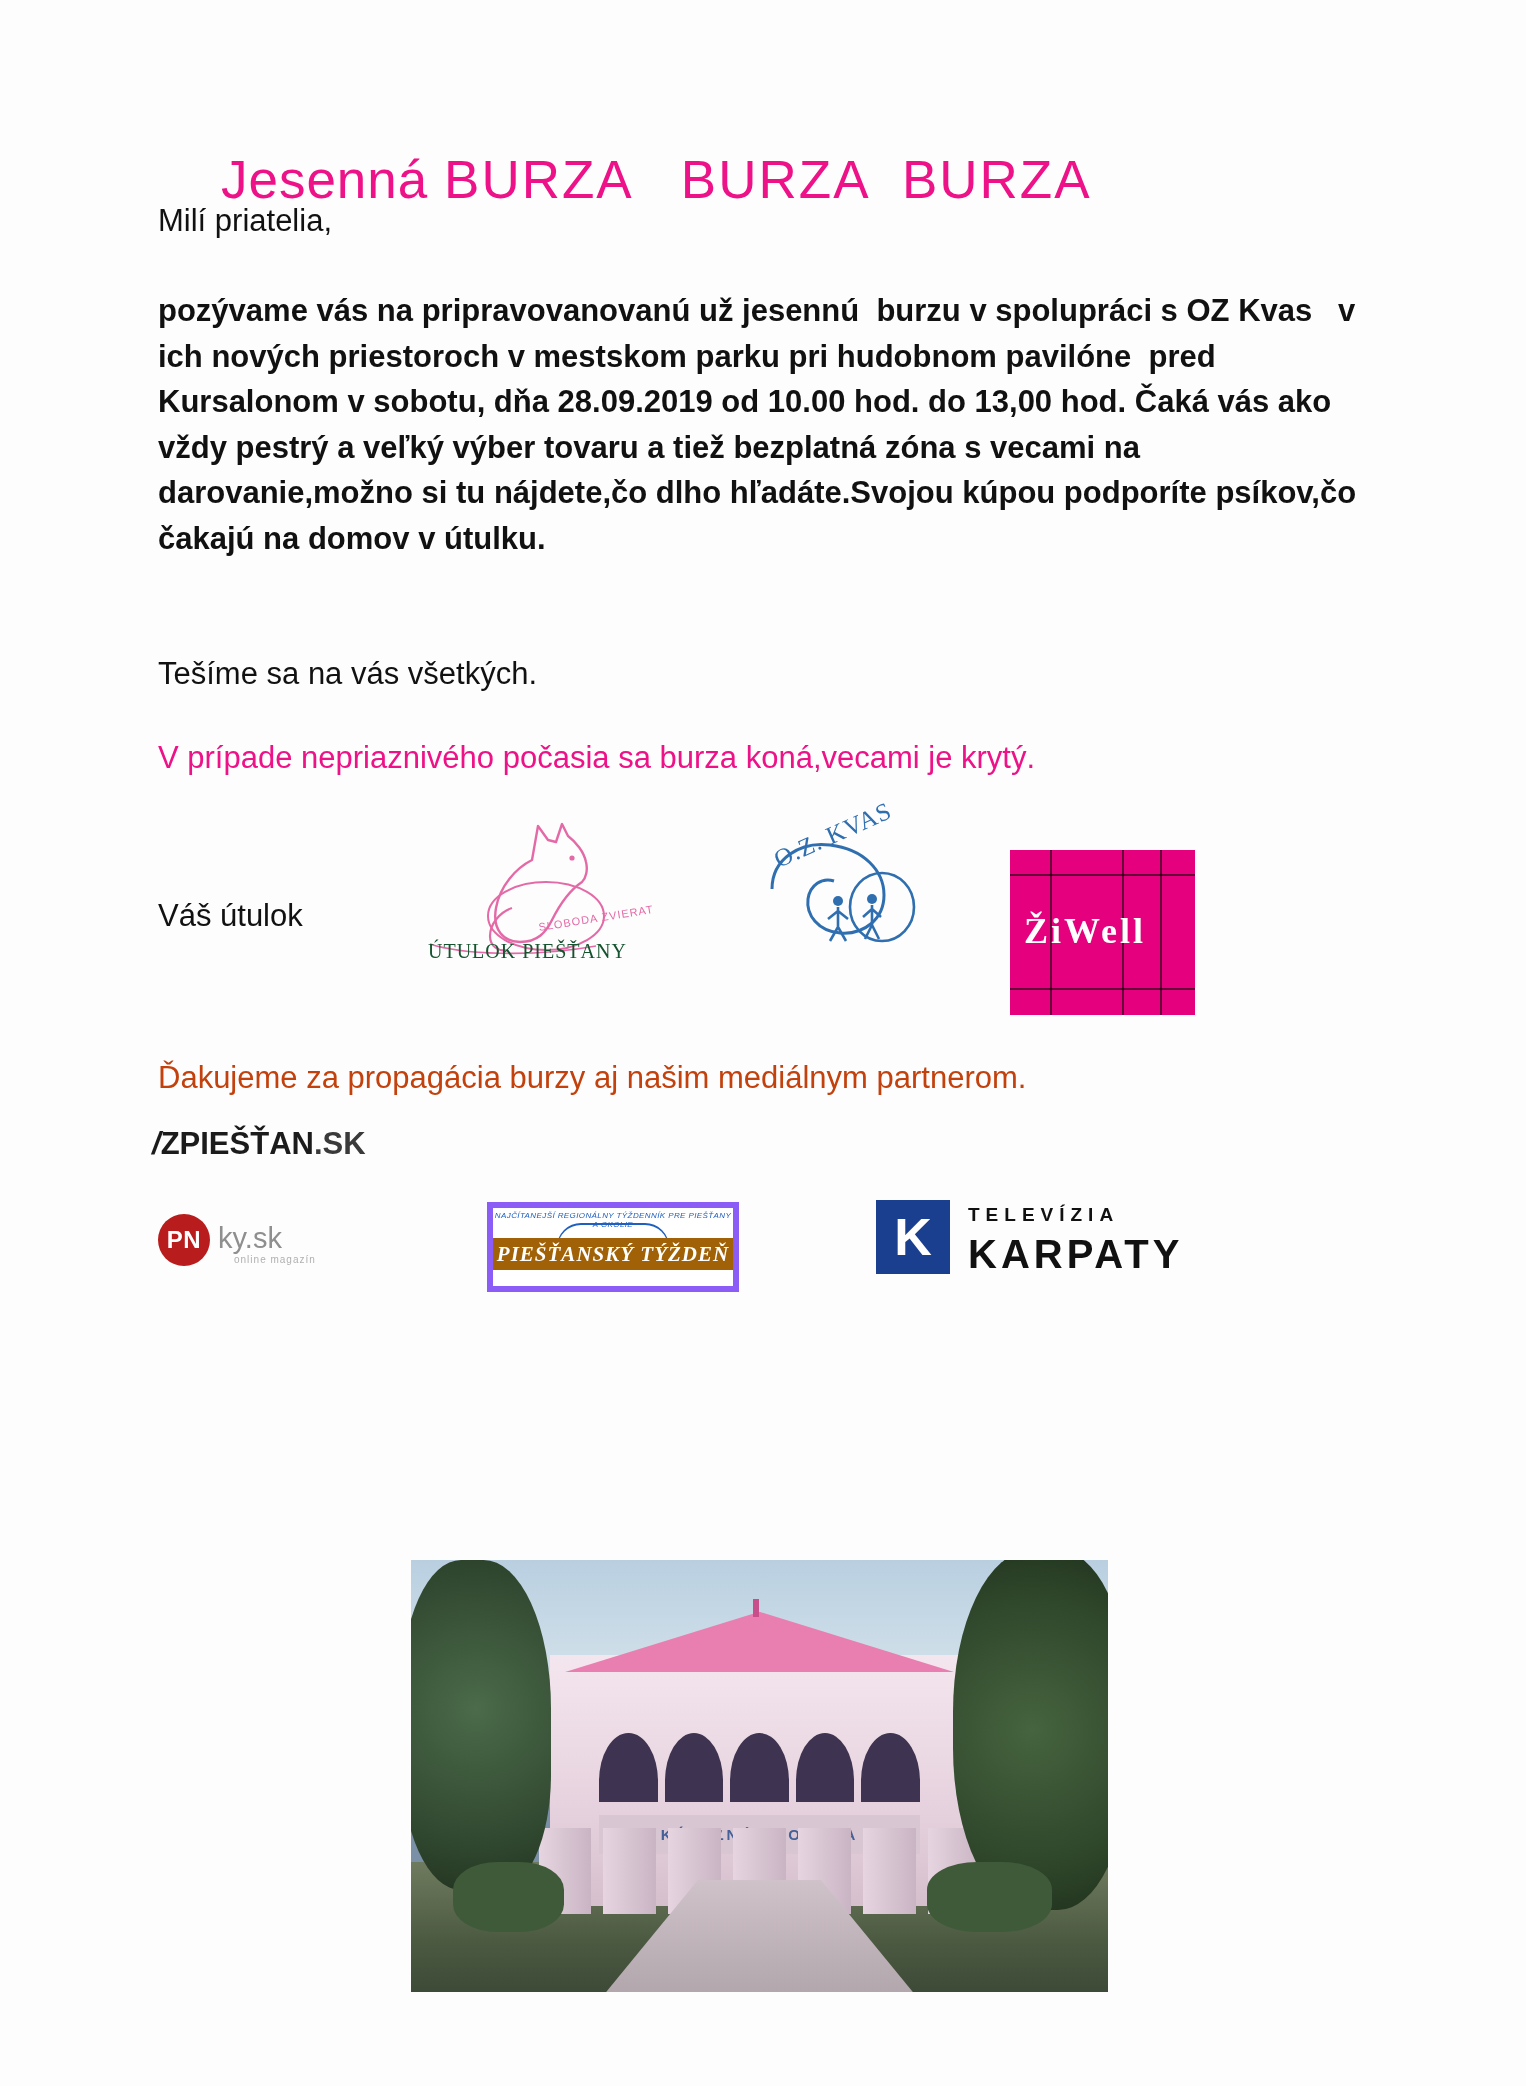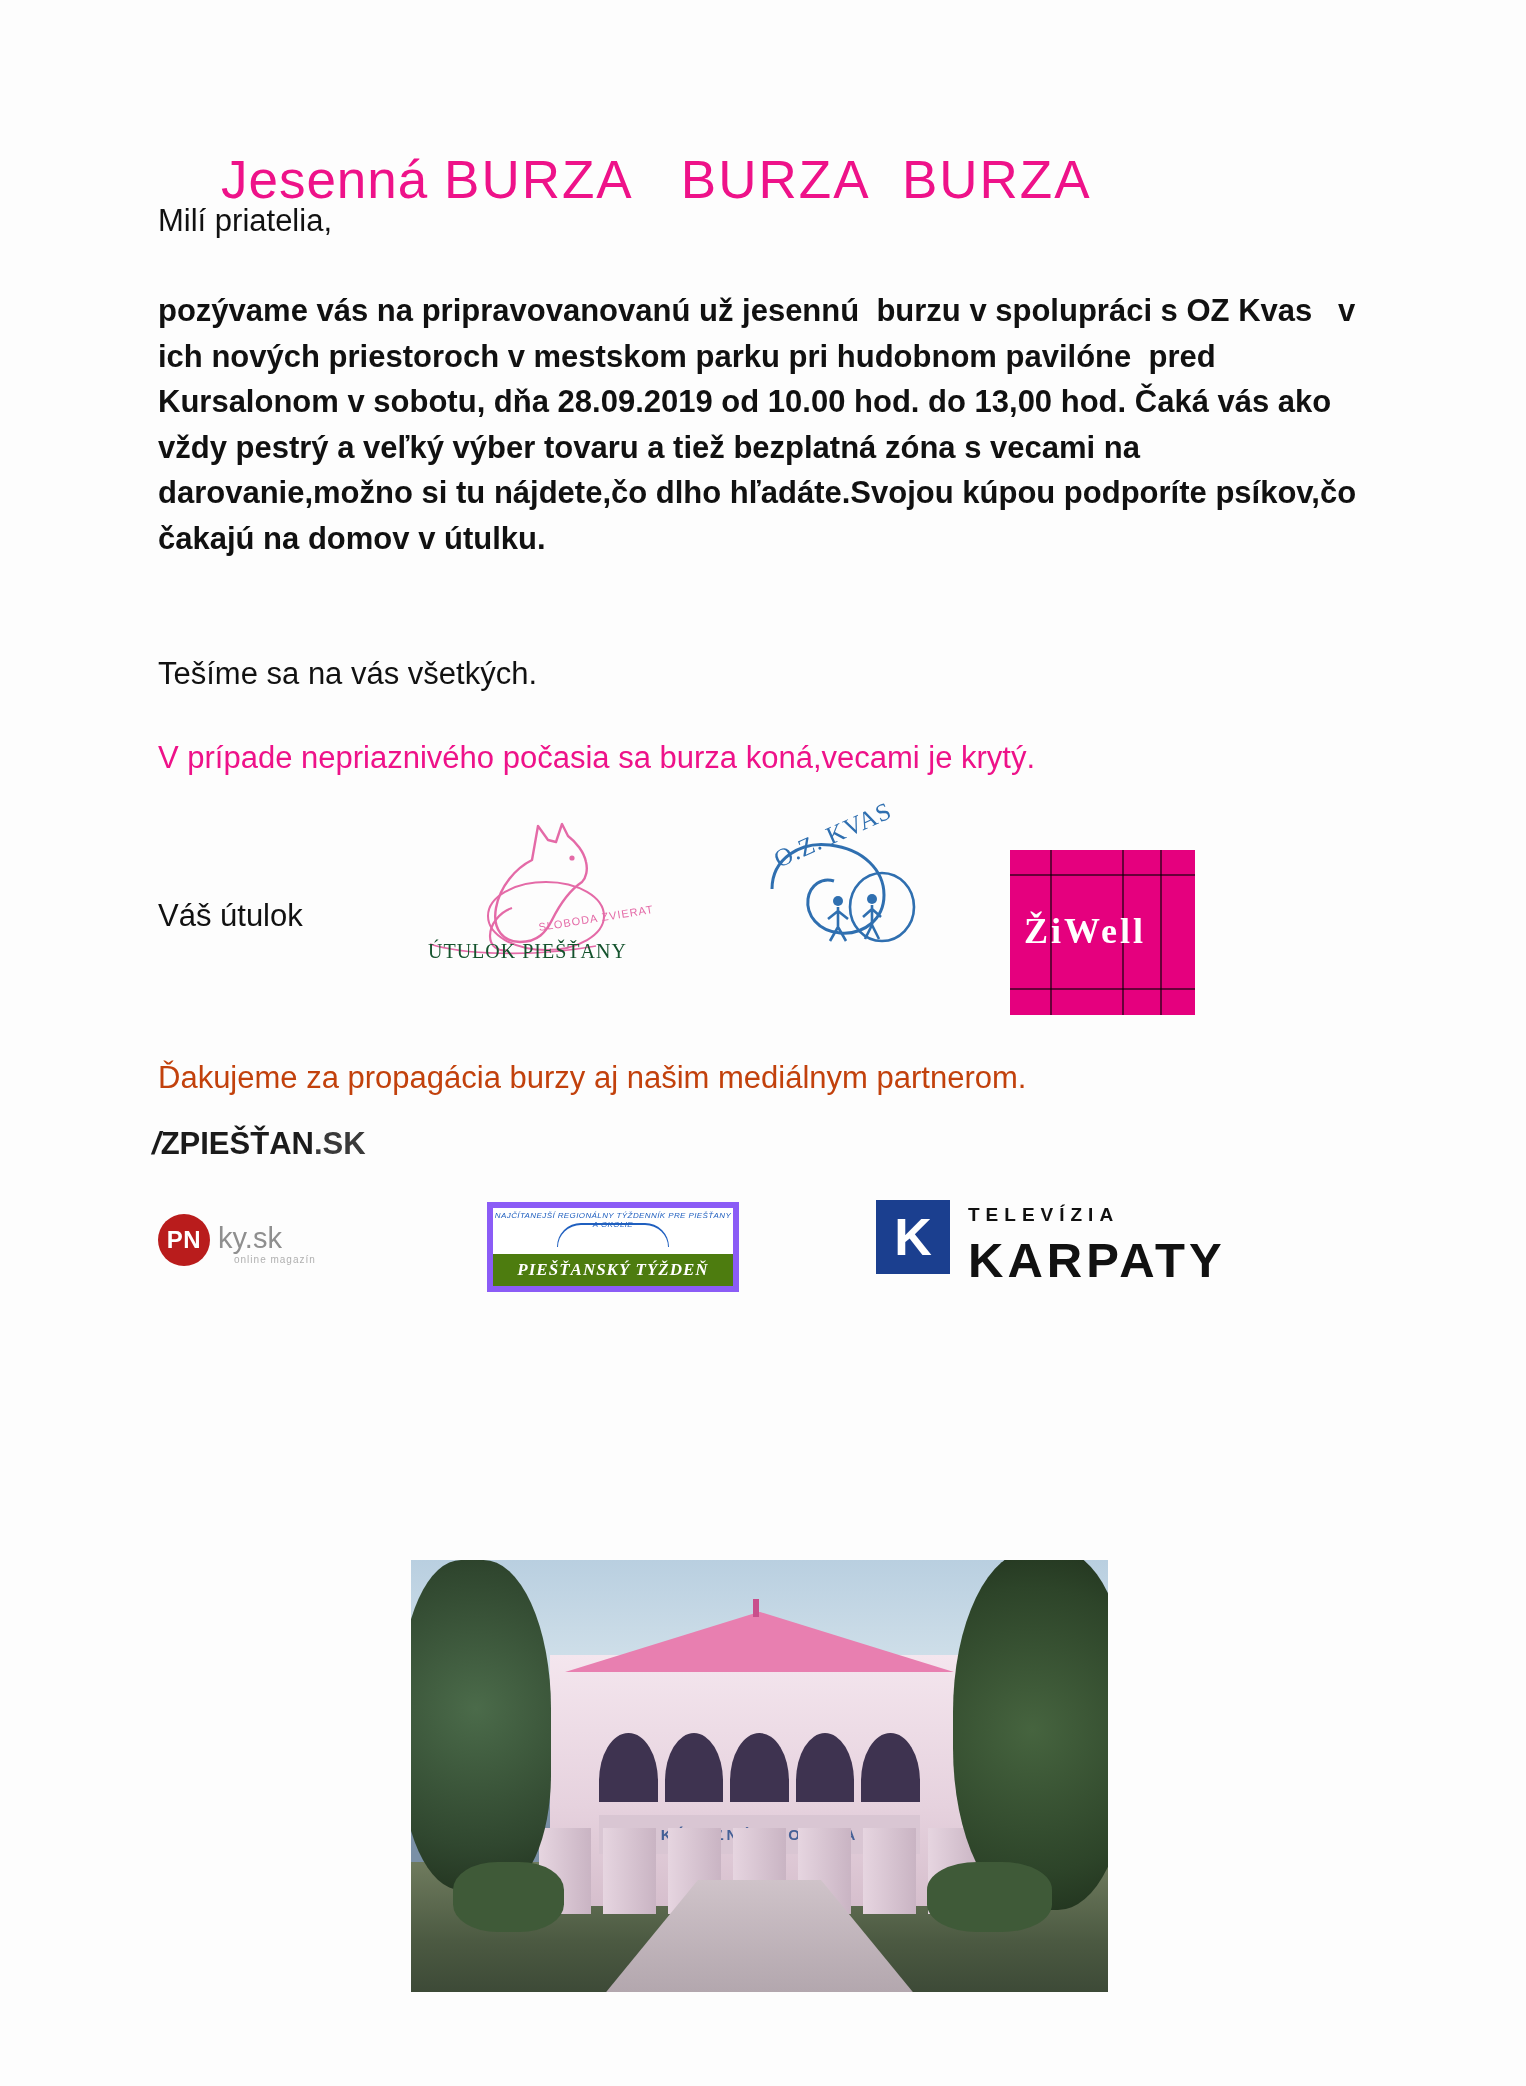--- a/index.html
+++ b/index.html
@@ -229,25 +229,25 @@
     top: 15px;
     width: 110px;
     height: 22px;
     border-top: 2px solid #1f5fbf;
     border-radius: 60px 60px 0 0;
     border-left: 1px solid #1f5fbf;
     border-right: 1px solid #1f5fbf;
   }
   .logo-tyzden .tz-band {
     position: absolute;
-    left: 0; right: 0; bottom: 0;
+    left: 0; right: 0; bottom: 16px;
     height: 32px;
-    background: #4d7c0f;
+    background: #a16207;
     color: #fff;
-    font-size: 17px;
+    font-size: 21px;
     font-weight: 700;
     display: flex;
     align-items: center;
     justify-content: center;
     letter-spacing: 1px;
     font-family: "Liberation Serif", serif;
   }
 
   .logo-karpaty {
     position: absolute;
@@ -273,21 +273,21 @@
     position: absolute;
     left: 92px; top: 8px;
     font-size: 19px;
     font-weight: 700;
     letter-spacing: 6px;
     color: #111;
   }
   .logo-karpaty .k-name {
     position: absolute;
     left: 92px; top: 36px;
-    font-size: 49px;
+    font-size: 40px;
     font-weight: 700;
     letter-spacing: 4px;
     color: #111;
   }
 
   
   .photo {
     position: absolute;
     left: 411px;
     top: 1560px;

